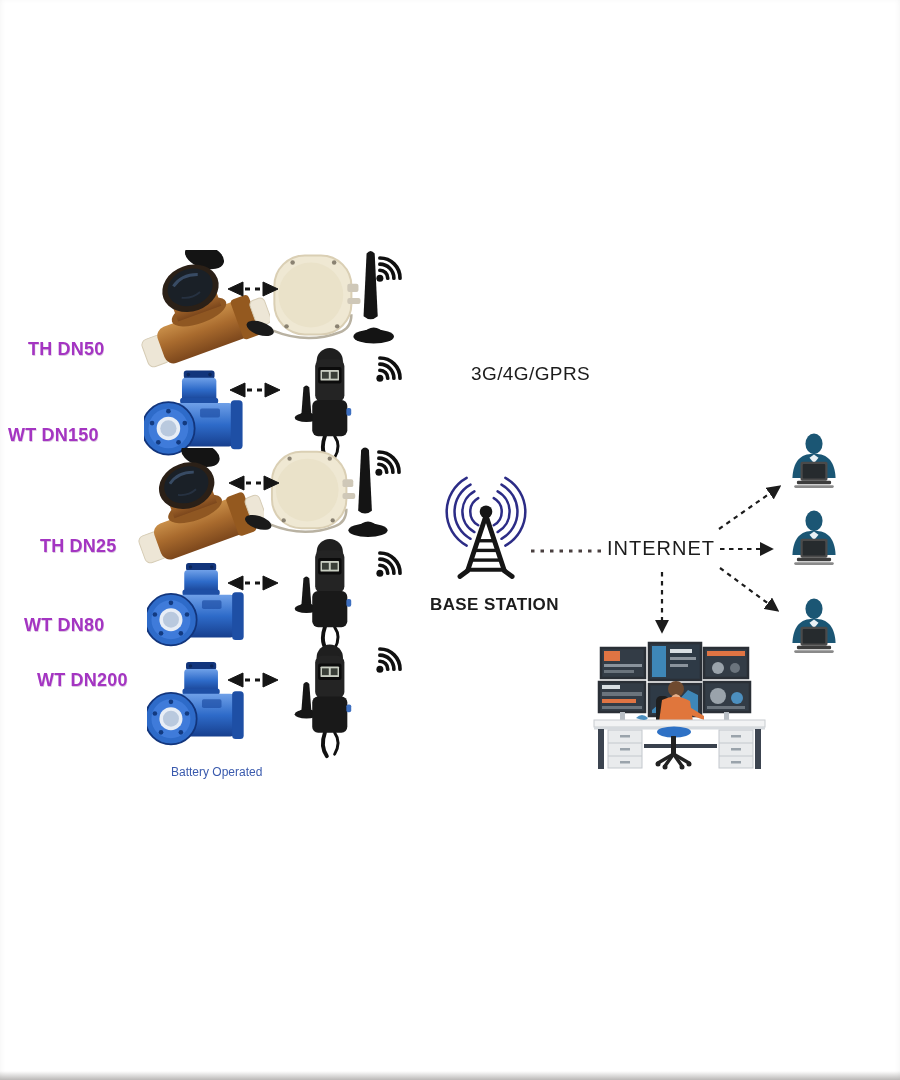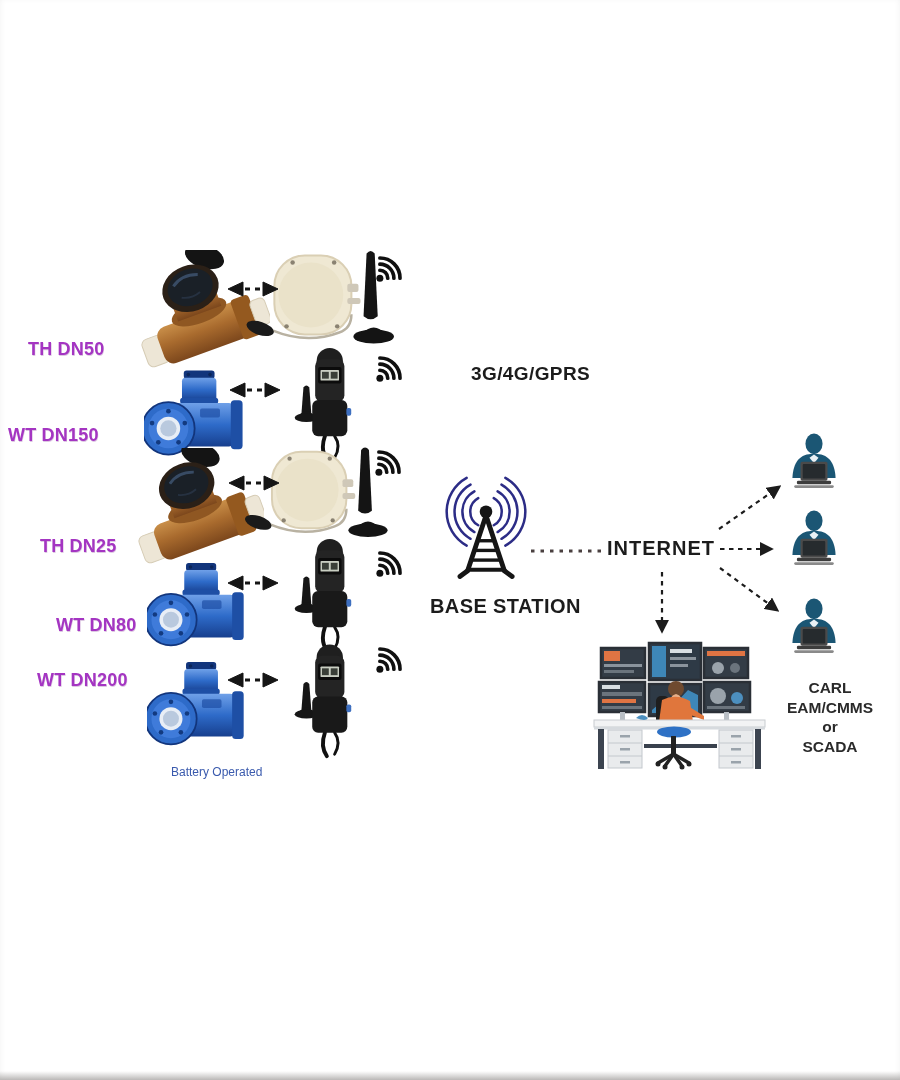--- a/index.html
+++ b/index.html
@@ -15,30 +15,30 @@
     font-weight:bold;font-size:18px;letter-spacing:0.2px;
     text-shadow:0.5px 0.5px 0 rgba(120,40,140,0.25);
     white-space:nowrap;
   }
   .note-battery{
     color:var(--battery-note,#3A5AAD);
     font-size:12px;white-space:nowrap;
   }
   .note-network{
     color:var(--dark-text,#1C1C1C);
-    font-weight:bold;font-size:19px;letter-spacing:0.4px;white-space:nowrap;
+    font-weight:normal;font-size:19px;letter-spacing:0.4px;white-space:nowrap;
   }
   .label-basestation{
     color:var(--dark-text,#1C1C1C);
-    font-weight:bold;font-size:20px;letter-spacing:0.4px;
+    font-weight:bold;font-size:17px;letter-spacing:0.4px;
     width:122px;text-align:center;white-space:nowrap;
   }
   .label-internet{
     color:var(--dark-text,#1C1C1C);
-    font-weight:bold;font-size:20px;letter-spacing:1px;white-space:nowrap;
+    font-weight:normal;font-size:20px;letter-spacing:1px;white-space:nowrap;
   }
   .label-destination{
     color:#2A2A2A;font-weight:bold;font-size:15.5px;line-height:19.5px;
     width:104px;text-align:center;
   }
   .edge-shadow{
     left:0;bottom:0;width:900px;height:9px;
     background:linear-gradient(to bottom, rgba(0,0,0,0) 0%, rgba(90,85,82,0.38) 100%);
   }
   svg{display:block;}
@@ -179,21 +179,21 @@
       <rect x="66" y="63" width="5" height="8" rx="2" fill="#3E6FBF"></rect>
     </symbol>
   </defs>
 </svg>
 
 <div class="page">
 
   <div class="abs meter-label" style="left:28px;top:339px">TH DN50</div>
   <div class="abs meter-label" style="left:8px;top:425px">WT DN150</div>
   <div class="abs meter-label" style="left:40px;top:536px">TH DN25</div>
-  <div class="abs meter-label" style="left:56px;top:615px">WT DN80</div>
+  <div class="abs meter-label" style="left:24px;top:615px">WT DN80</div>
   <div class="abs meter-label" style="left:37px;top:670px">WT DN200</div>
 
   <div class="abs" style="left:132px;top:250px">
     <svg width="138" height="120">
         <use href="#sym-brass-meter"></use>
       </svg>
     </div>
   <div class="abs" style="left:144px;top:368px">
     <svg width="104" height="100">
         <use href="#sym-blue-meter"></use>
@@ -405,23 +405,17 @@
       </g>
       <circle cx="66" cy="124" r="2.5" fill="#222"></circle>
         <circle cx="97" cy="124" r="2.5" fill="#222"></circle>
       <circle cx="73" cy="127" r="2.5" fill="#222"></circle>
         <circle cx="90" cy="127" r="2.5" fill="#222"></circle>
 
       <path d="M44 78 q6 -6 12 0 q-2 4 -12 0 z" fill="#4C8FBF"></path>
     </svg>
   </div>
 
-  <div class="abs label-destination" style="left:778px;top:678px">
-    <div>CARL</div>
-    <div>EAM/CMMS</div>
-    <div>or</div>
-    <div>SCADA</div>
-  </div>
 
   <div class="abs note-battery" style="left:171px;top:765px">Battery Operated</div>
 
   <div class="abs edge-shadow"></div>
 </div>
 
 </body></html>

